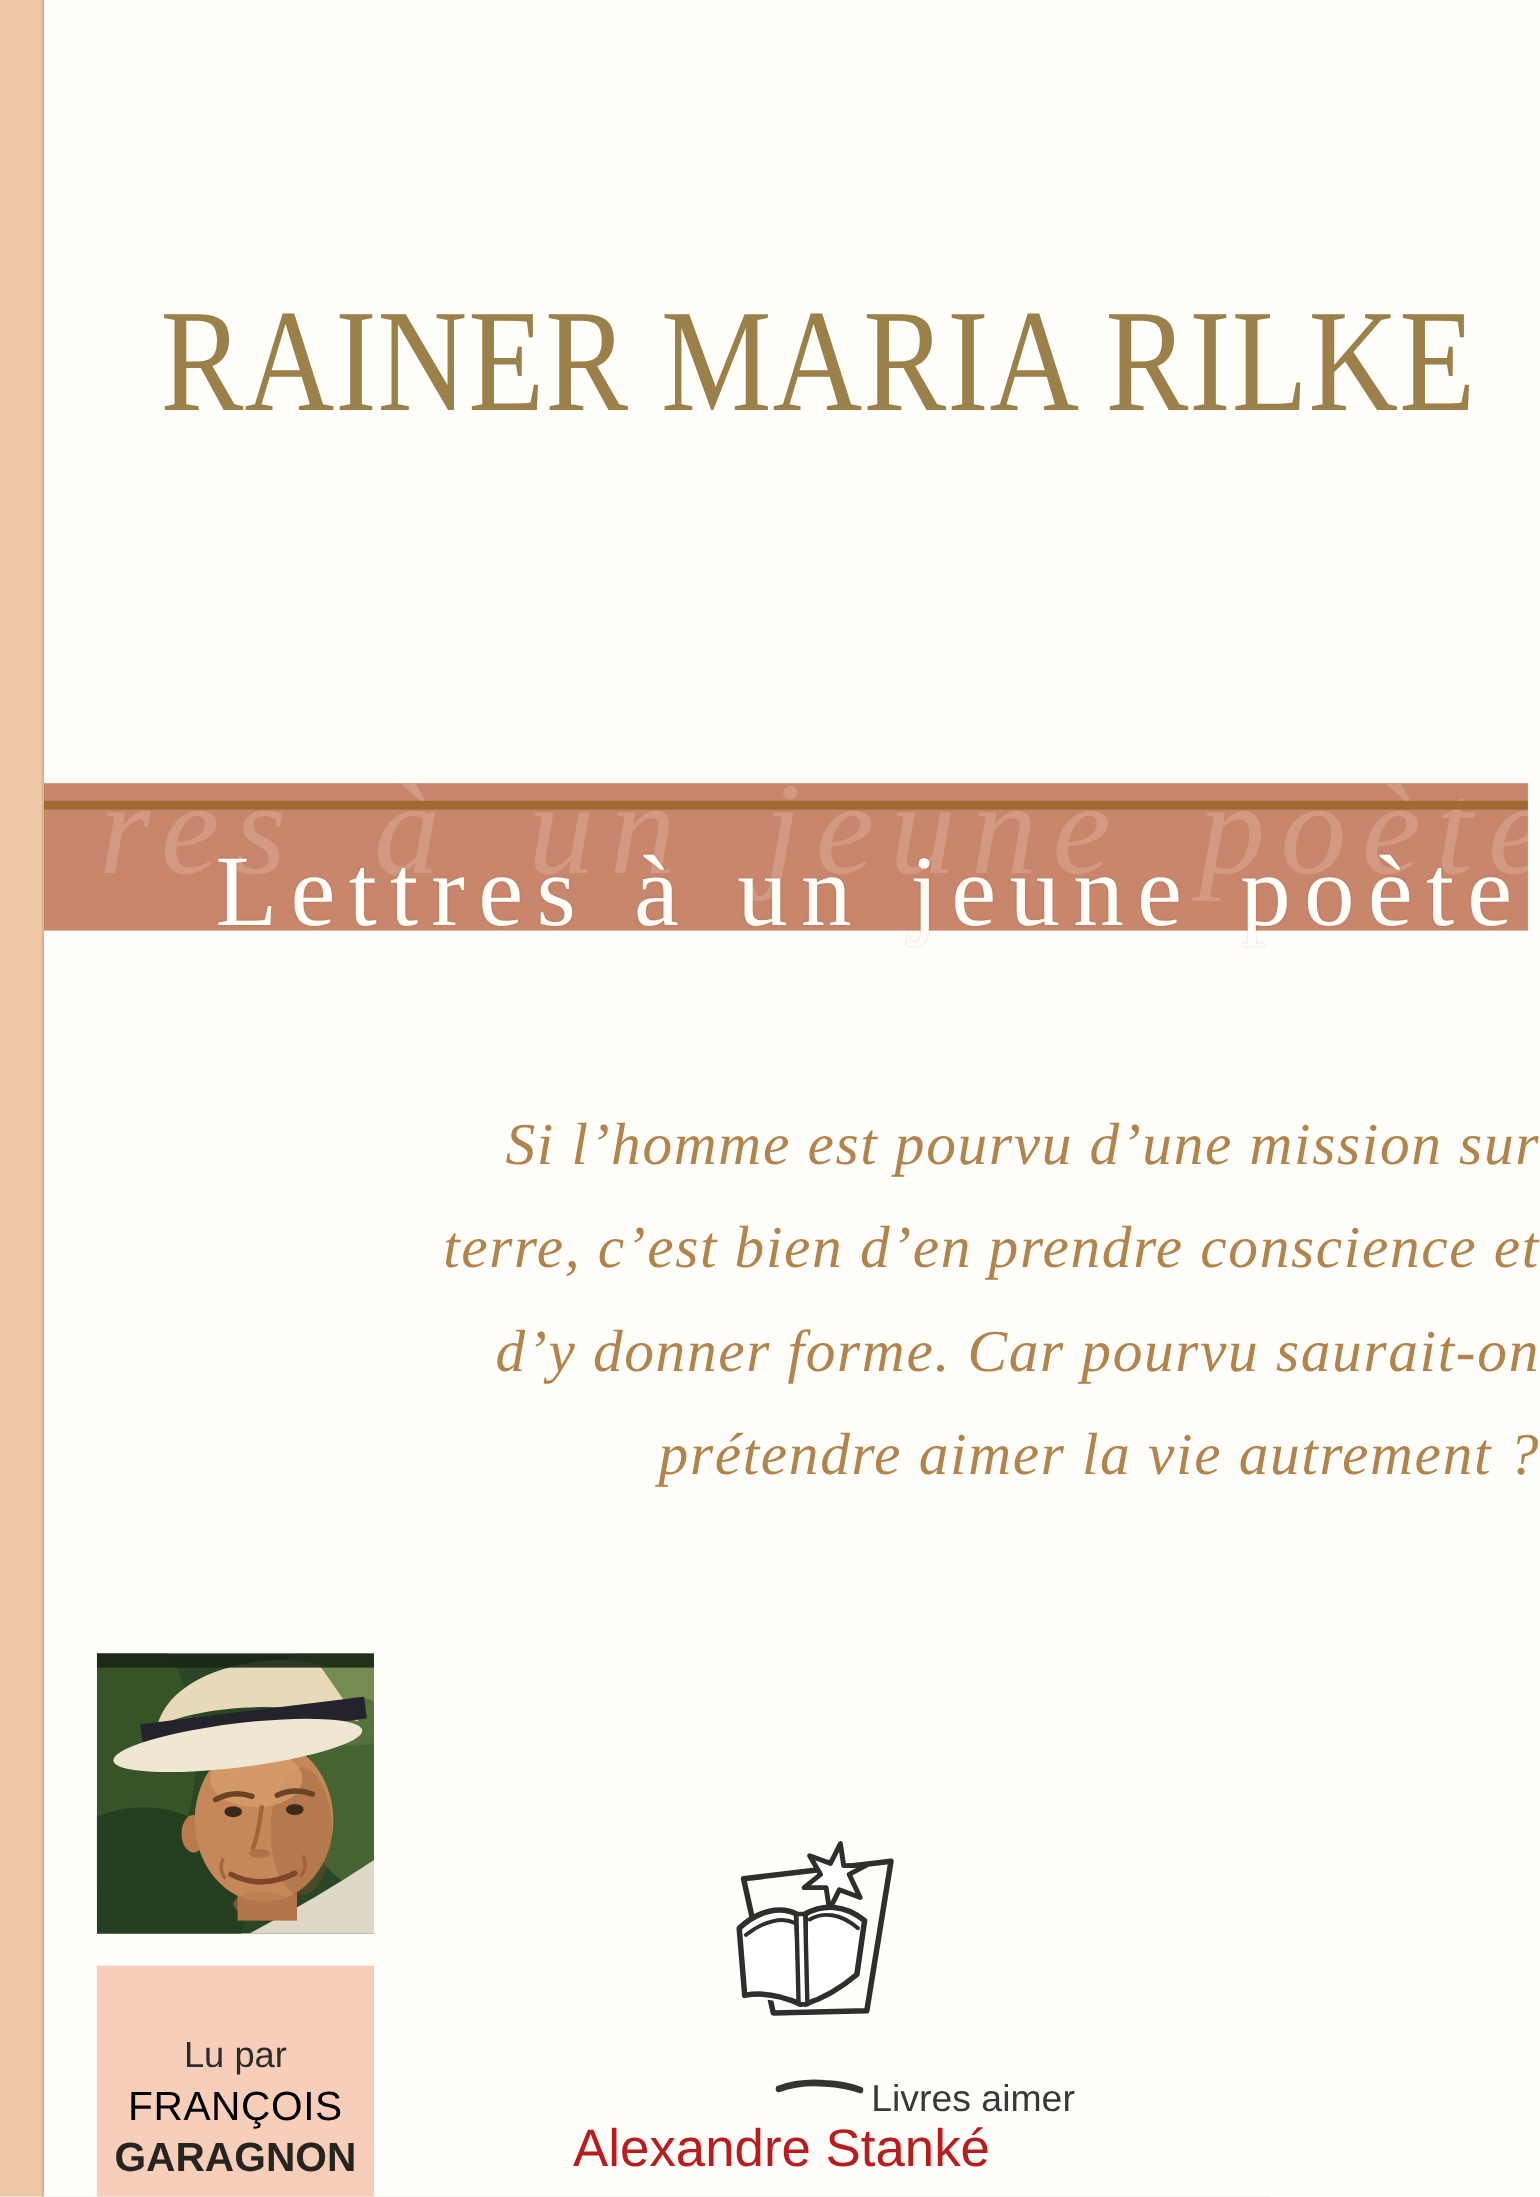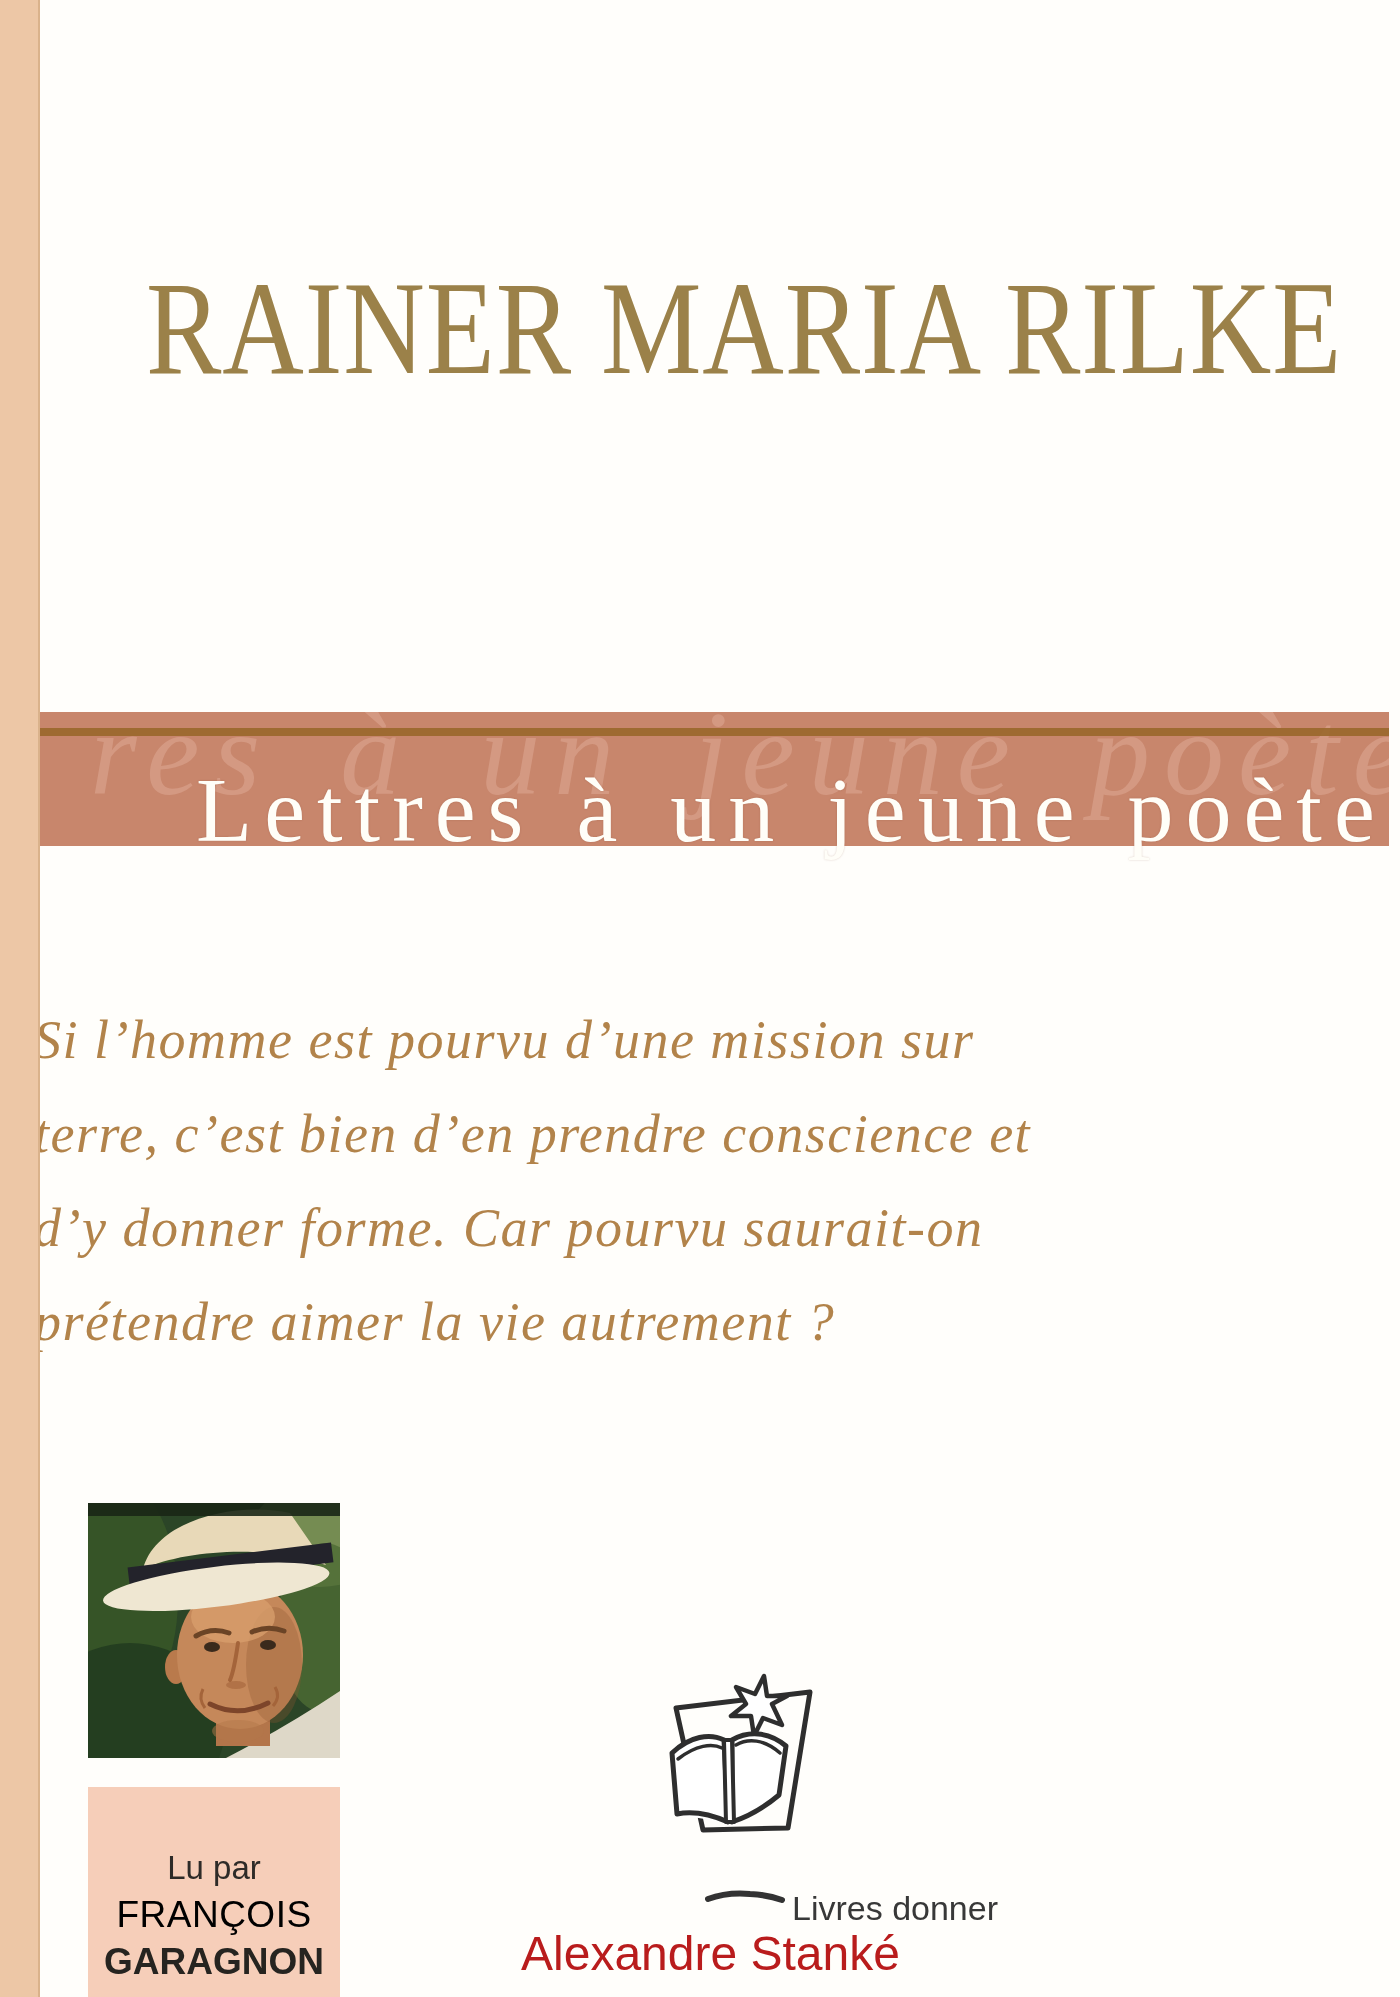--- a/index.html
+++ b/index.html
@@ -17,21 +17,21 @@
         overflow:hidden;z-index:1;}
   .band-rule{position:absolute;left:0;width:100%;height:8px;background:#9A682C;opacity:.92;}
   .band-rule.top{top:16px;}
   .band-rule.bottom{top:166px;}
   .band-ghost{position:absolute;left:90px;top:-24px;font-style:italic;font-size:120px;line-height:1.1;
         letter-spacing:14px;word-spacing:22px;color:#D79E88;opacity:.82;white-space:nowrap;}
   .book-title{position:absolute;left:196px;top:764px;margin:0;font-weight:400;white-space:nowrap;
         font-size:92px;line-height:1;letter-spacing:12px;word-spacing:6px;color:#FFFEF8;z-index:3;
         text-shadow:0 0 2px rgba(120,60,40,.25);}
   
-  .quote{position:absolute;left:34px;top:993px;width:1366px;text-align:left;z-index:2;}
+  .quote{position:absolute;left:34px;top:993px;width:1366px;text-align:right;z-index:2;}
   .quote-line{font-style:italic;font-size:54px;line-height:94px;letter-spacing:1.5px;
         color:#B2834A;white-space:nowrap;}
   
   .photo{position:absolute;left:88px;top:1503px;width:252px;height:255px;overflow:hidden;z-index:2;}
   .photo svg{display:block;}
   
   .narrator-box{position:absolute;left:88px;top:1758px;width:252px;height:239px;background:#F6CEB9;z-index:2;margin-top:29px;}
   .narrator-prefix{position:absolute;left:0;top:62px;width:100%;text-align:center;
         font-family:"Liberation Sans",sans-serif;font-size:33px;color:#2E2B28;}
   .narrator-first{position:absolute;left:0;top:107px;width:100%;text-align:center;
@@ -118,15 +118,15 @@
     <path d="M18,91 C36,77 52,75 62,80" fill="none" stroke="#2e2e2e" stroke-width="3.5" stroke-linecap="round"></path>
     <path d="M120,85 C104,71 88,70 76,77" fill="none" stroke="#2e2e2e" stroke-width="3.5" stroke-linecap="round"></path>
   </svg>
 
   <div class="publisher-name">Alexandre Stanké</div>
 
   <svg class="publisher-underline" width="80" height="14" viewBox="0 0 80 14">
     <path d="M3,9 Q22,2 45,4 Q64,5 77,10" fill="none" stroke="#333333" stroke-width="6" stroke-linecap="round"></path>
   </svg>
 
-  <div class="publisher-tagline">Livres donner</div>
+  <div class="publisher-tagline">Livres aimer</div>
 
 </div>
 
 </body></html>

